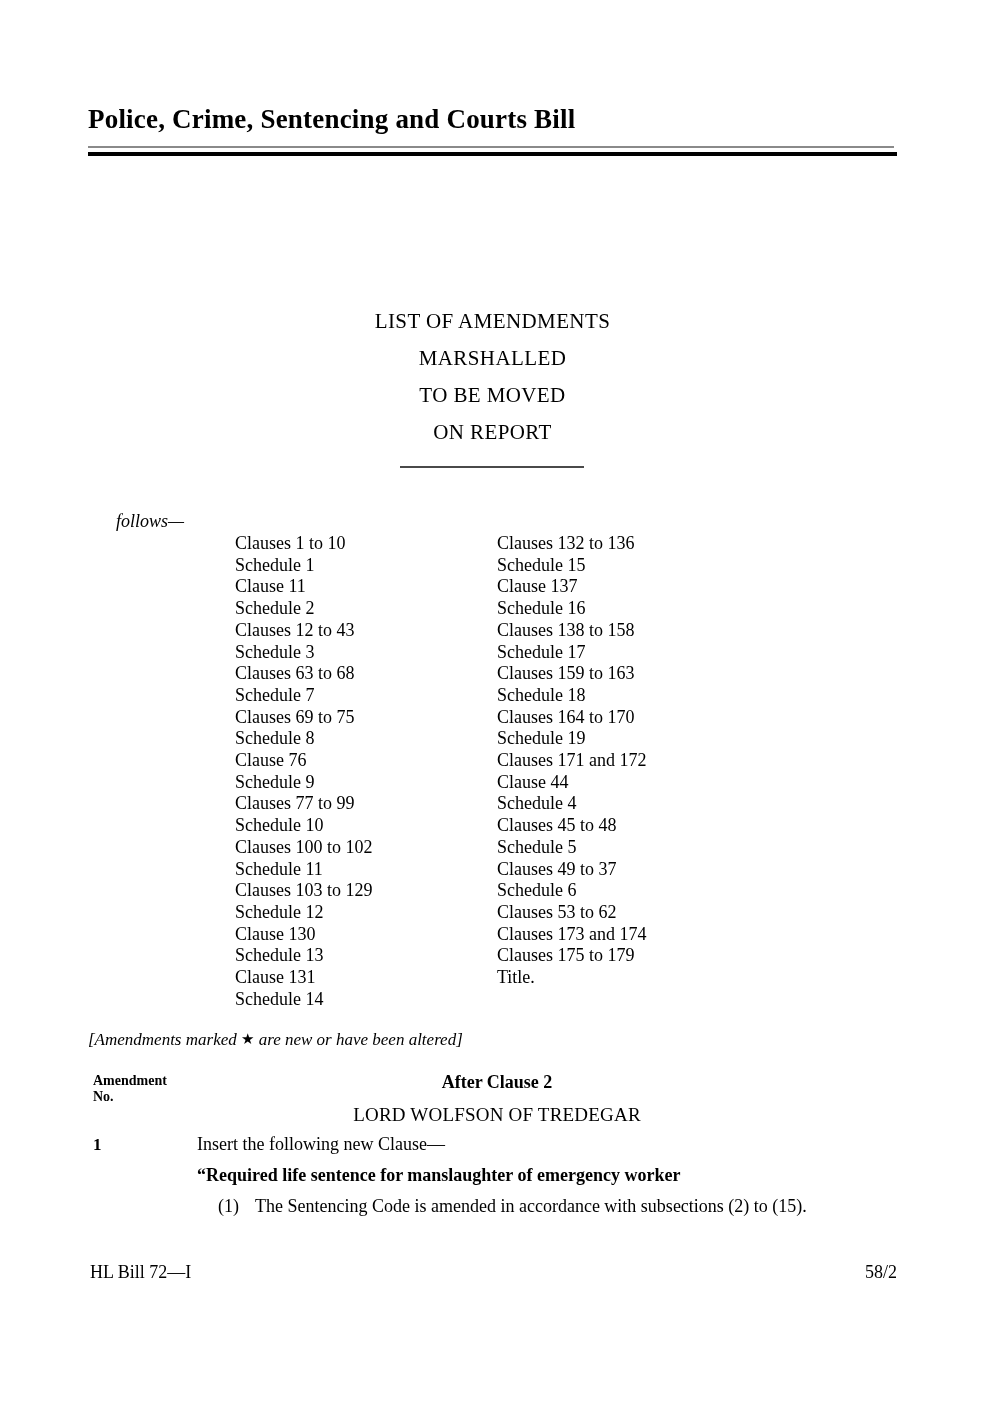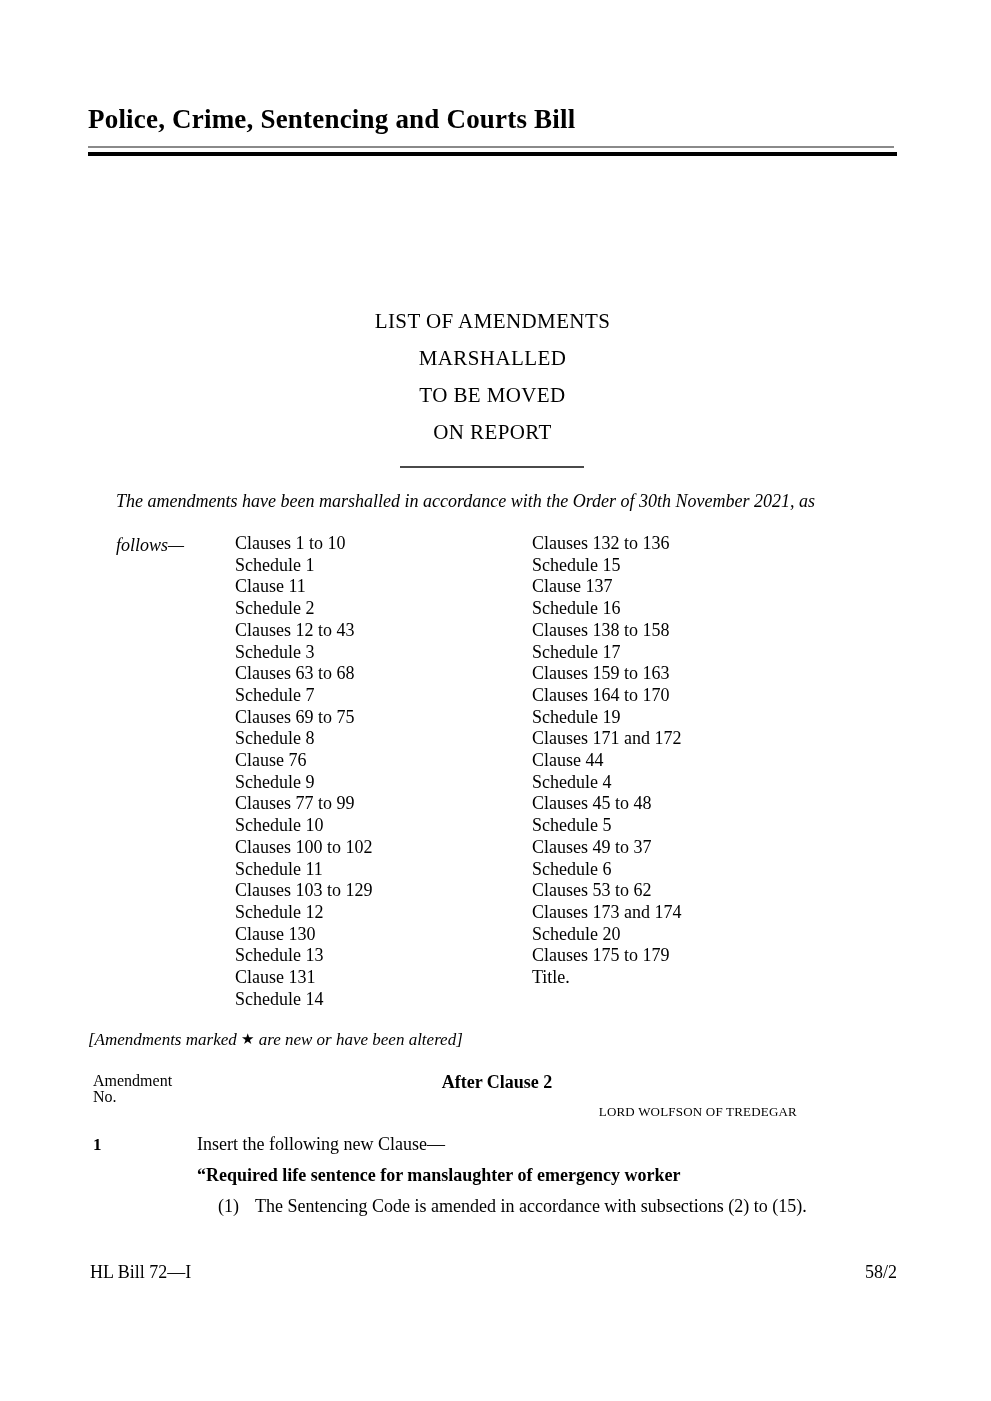--- a/index.html
+++ b/index.html
@@ -96,21 +96,21 @@
     top: 533px;
     width: 991px;
   }
   .col {
     position: absolute;
     top: 0;
     font-size: 18px;
     line-height: 21.7px;
   }
   .col-left { left: 235px; width: 250px; }
-  .col-right { left: 497px; width: 280px; margin-left: 35px; }
+  .col-right { left: 497px; width: 280px; }
   .col .item { white-space: nowrap; }
 
   
   .star-note {
     position: absolute;
     left: 88px;
     top: 1030px;
     width: 809px;
     text-align: left;
     font-size: 17px;
@@ -121,40 +121,40 @@
     font-size: 15px;
     vertical-align: 1px;
   }
 
   
   .amend-no-label {
     position: absolute;
     left: 93px;
     top: 1073px;
     width: 120px;
-    font-size: 16px;
-    font-weight: normal;
+    font-size: 14px;
+    font-weight: bold;
     line-height: 16px;
   }
   .after-clause {
     position: absolute;
     left: 197px;
     top: 1072px;
     width: 600px;
     text-align: center;
     font-size: 18px;
     font-weight: bold;
   }
   .member-name {
     position: absolute;
     left: 197px;
     top: 1104px;
     width: 600px;
-    text-align: right;
-    font-size: 13px;
+    text-align: center;
+    font-size: 19px;
     letter-spacing: 0.2px;
   }
   .amend-number {
     position: absolute;
     left: 93px;
     top: 1135px;
     font-size: 17px;
     font-weight: bold;
   }
   .amend-line-1 {
@@ -211,21 +211,20 @@
   <div class="caps-block">
     <div class="caps-line">LIST OF AMENDMENTS</div>
     <div class="caps-line">MARSHALLED</div>
     <div class="caps-line">TO BE MOVED</div>
     <div class="caps-line">ON REPORT</div>
   </div>
 
   <div class="short-rule"></div>
 
   <div class="intro">
-    <span>The amendments have been marshalled in accordance with the Order of 30th November 2021, as</span>
     <span class="last-line">follows—</span>
   </div>
 
   <div class="list-wrap">
     <div class="col col-left">
         <div class="item">Clauses 1 to 10</div>
         <div class="item">Schedule 1</div>
         <div class="item">Clause 11</div>
         <div class="item">Schedule 2</div>
         <div class="item">Clauses 12 to 43</div>
@@ -248,32 +247,32 @@
         <div class="item">Schedule 14</div>
       </div>
     <div class="col col-right">
         <div class="item">Clauses 132 to 136</div>
         <div class="item">Schedule 15</div>
         <div class="item">Clause 137</div>
         <div class="item">Schedule 16</div>
         <div class="item">Clauses 138 to 158</div>
         <div class="item">Schedule 17</div>
         <div class="item">Clauses 159 to 163</div>
+        <div class="item">Schedule 18</div>
         <div class="item">Clauses 164 to 170</div>
         <div class="item">Schedule 19</div>
         <div class="item">Clauses 171 and 172</div>
         <div class="item">Clause 44</div>
         <div class="item">Schedule 4</div>
         <div class="item">Clauses 45 to 48</div>
         <div class="item">Schedule 5</div>
         <div class="item">Clauses 49 to 37</div>
         <div class="item">Schedule 6</div>
         <div class="item">Clauses 53 to 62</div>
         <div class="item">Clauses 173 and 174</div>
-        <div class="item">Schedule 20</div>
         <div class="item">Clauses 175 to 179</div>
         <div class="item">Title.</div>
       </div>
   </div>
 
   <div class="star-note">
     <span>[Amendments marked </span><span class="star">★</span><span> are new or have been altered]</span>
   </div>
 
   <div class="amend-no-label">

